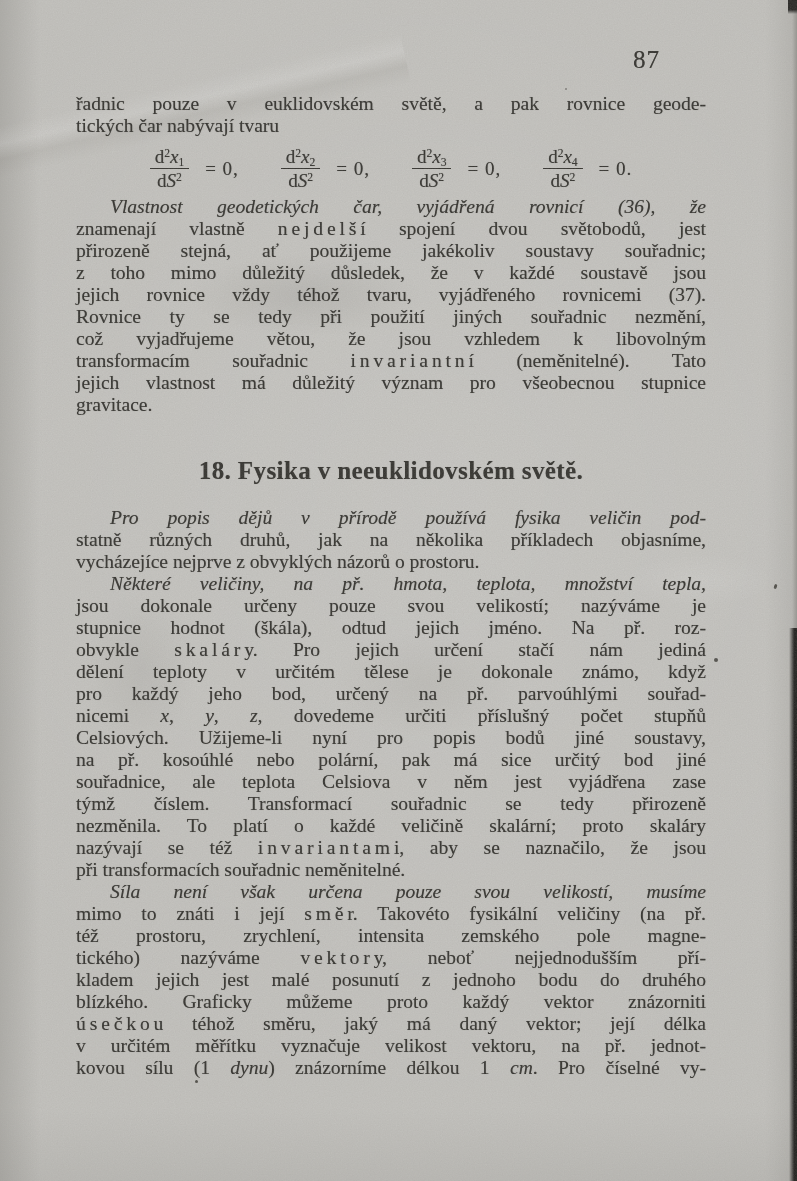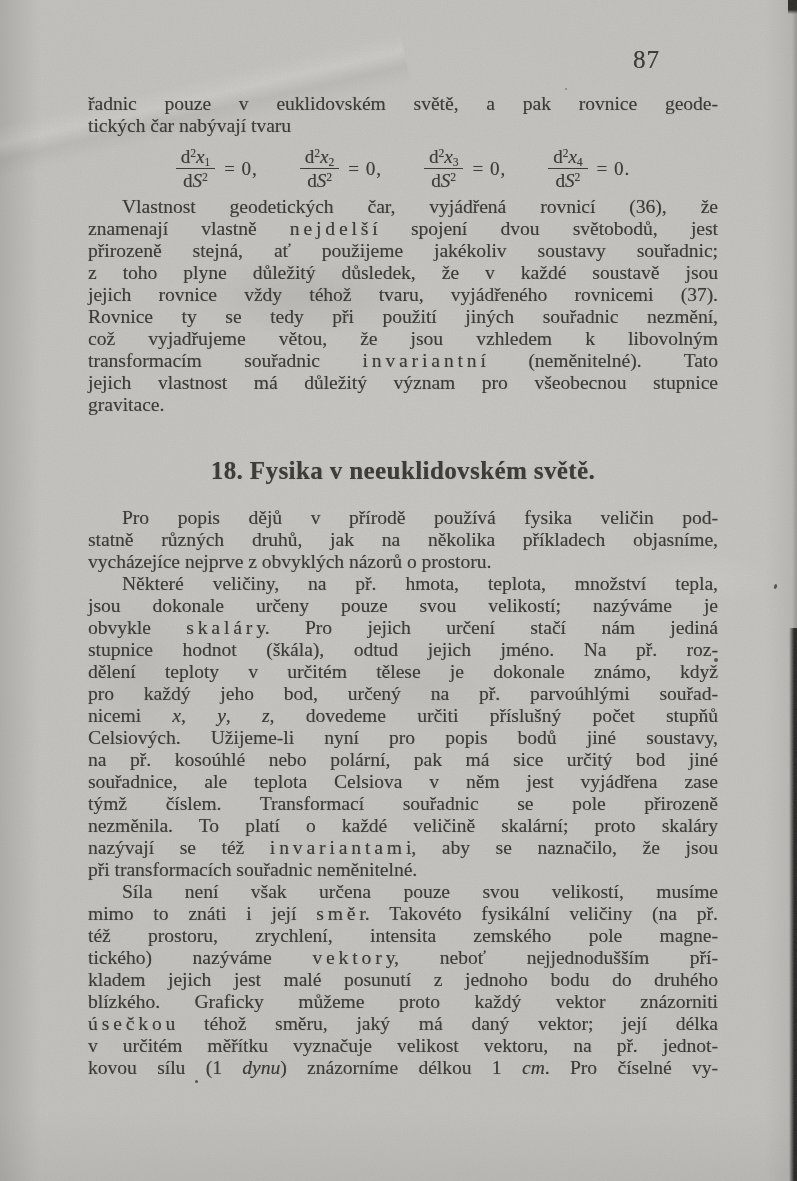--- a/index.html
+++ b/index.html
@@ -21,41 +21,41 @@
     overflow:hidden;
     font-family:"Liberation Serif","DejaVu Serif",serif;
     color:var(--ink);
   }
   .pagenum{
     position:absolute;top:46px;left:633px;
     font-size:25px;letter-spacing:1px;
     text-shadow:0.2px 0.3px 0.6px rgba(42,41,37,0.55);
   }
   .column{
-    position:absolute;left:88px;top:93px;width:630px;
+    position:absolute;left:76px;top:93px;width:630px;
     font-size:19.5px;line-height:22px;
   }
   .ln{min-height:22px;}
   .ln.j{text-align:justify;text-align-last:justify;}
-  .ln.ind{text-indent:34px;}
+  .ln.ind{text-indent:34px;font-style:italic;}
   .column, .heading{
     text-shadow:0.2px 0.3px 0.7px rgba(42,41,37,0.5);
   }
   .heading{
     text-align:center;font-weight:bold;font-size:25px;
     letter-spacing:0.4px;
     margin:44px 0 25px 0;
   }
   .para{margin:0;}
   .formula{
     display:flex;justify-content:center;align-items:center;gap:42px;
     margin:9px 0 5px 0;
     font-size:19px;
   }
-  .term{display:flex;align-items:center;gap:9px;}
+  .term{display:flex;align-items:center;gap:16px;}
   .frac{display:inline-flex;flex-direction:column;align-items:center;}
   .frac .num{padding:0 5px 1px 5px;border-bottom:1.6px solid var(--ink);line-height:21px;}
   .frac .den{padding:1px 5px 0 5px;line-height:21px;}
   .frac sup{font-size:11.5px;vertical-align:6px;line-height:0;}
   .frac sub{font-size:11.5px;vertical-align:-3px;line-height:0;}
   .frac i, .rhs i{font-style:italic;}
   .rhs{letter-spacing:1px;}
   
   .noise-svg{position:absolute;inset:0;pointer-events:none;}
   .crease-topleft{
@@ -142,46 +142,46 @@
             <span class="num">d<sup>2</sup><i>x</i><sub>4</sub></span>
             <span class="den">d<i>S</i><sup>2</sup></span>
           </span>
           <span class="rhs">= 0.</span>
         </span>
       </div>
       <div class="para">
         <div class="ln j ind">Vlastnost geodetických čar, vyjádřená rovnicí (36), že</div>
         <div class="ln j">znamenají vlastně n e j d e l š í spojení dvou světobodů, jest</div>
         <div class="ln j">přirozeně stejná, ať použijeme jakékoliv soustavy souřadnic;</div>
-        <div class="ln j">z toho plyne důležitý důsledek, že v každé soustavě jsou</div>
+        <div class="ln j">z toho mimo důležitý důsledek, že v každé soustavě jsou</div>
         <div class="ln j">jejich rovnice vždy téhož tvaru, vyjádřeného rovnicemi (37).</div>
         <div class="ln j">Rovnice ty se tedy při použití jiných souřadnic nezmění,</div>
         <div class="ln j">což vyjadřujeme větou, že jsou vzhledem k libovolným</div>
         <div class="ln j">transformacím souřadnic i n v a r i a n t n í (neměnitelné). Tato</div>
         <div class="ln j">jejich vlastnost má důležitý význam pro všeobecnou stupnice</div>
         <div class="ln">gravitace.</div>
       </div>
       <div class="heading">18. Fysika v neeuklidovském světě.</div>
       <div class="para">
         <div class="ln j ind">Pro popis dějů v přírodě používá fysika veličin pod-</div>
         <div class="ln j">statně různých druhů, jak na několika příkladech objasníme,</div>
         <div class="ln">vycházejíce nejprve z obvyklých názorů o prostoru.</div>
       </div>
       <div class="para">
         <div class="ln j ind">Některé veličiny, na př. hmota, teplota, množství tepla,</div>
         <div class="ln j">jsou dokonale určeny pouze svou velikostí; nazýváme je</div>
+        <div class="ln j">stupnice hodnot (škála), odtud jejich jméno. Na př. roz-</div>
         <div class="ln j">obvykle s k a l á r y. Pro jejich určení stačí nám jediná</div>
-        <div class="ln j">stupnice hodnot (škála), odtud jejich jméno. Na př. roz-</div>
         <div class="ln j">dělení teploty v určitém tělese je dokonale známo, když</div>
         <div class="ln j">pro každý jeho bod, určený na př. parvoúhlými souřad-</div>
         <div class="ln j">nicemi <i>x</i>, <i>y</i>, <i>z</i>, dovedeme určiti příslušný počet stupňů</div>
         <div class="ln j">Celsiových. Užijeme-li nyní pro popis bodů jiné soustavy,</div>
         <div class="ln j">na př. kosoúhlé nebo polární, pak má sice určitý bod jiné</div>
         <div class="ln j">souřadnice, ale teplota Celsiova v něm jest vyjádřena zase</div>
-        <div class="ln j">týmž číslem. Transformací souřadnic se pole přirozeně</div>
+        <div class="ln j">týmž číslem. Transformací souřadnic se tedy přirozeně</div>
         <div class="ln j">nezměnila. To platí o každé veličině skalární; proto skaláry</div>
         <div class="ln j">nazývají se též i n v a r i a n t a m i, aby se naznačilo, že jsou</div>
         <div class="ln">při transformacích souřadnic neměnitelné.</div>
       </div>
       <div class="para">
         <div class="ln j ind">Síla není však určena pouze svou velikostí, musíme</div>
         <div class="ln j">mimo to znáti i její s m ě r. Takovéto fysikální veličiny (na př.</div>
         <div class="ln j">též prostoru, zrychlení, intensita zemského pole magne-</div>
         <div class="ln j">tického) nazýváme v e k t o r y, neboť nejjednodušším pří-</div>
         <div class="ln j">kladem jejich jest malé posunutí z jednoho bodu do druhého</div>

